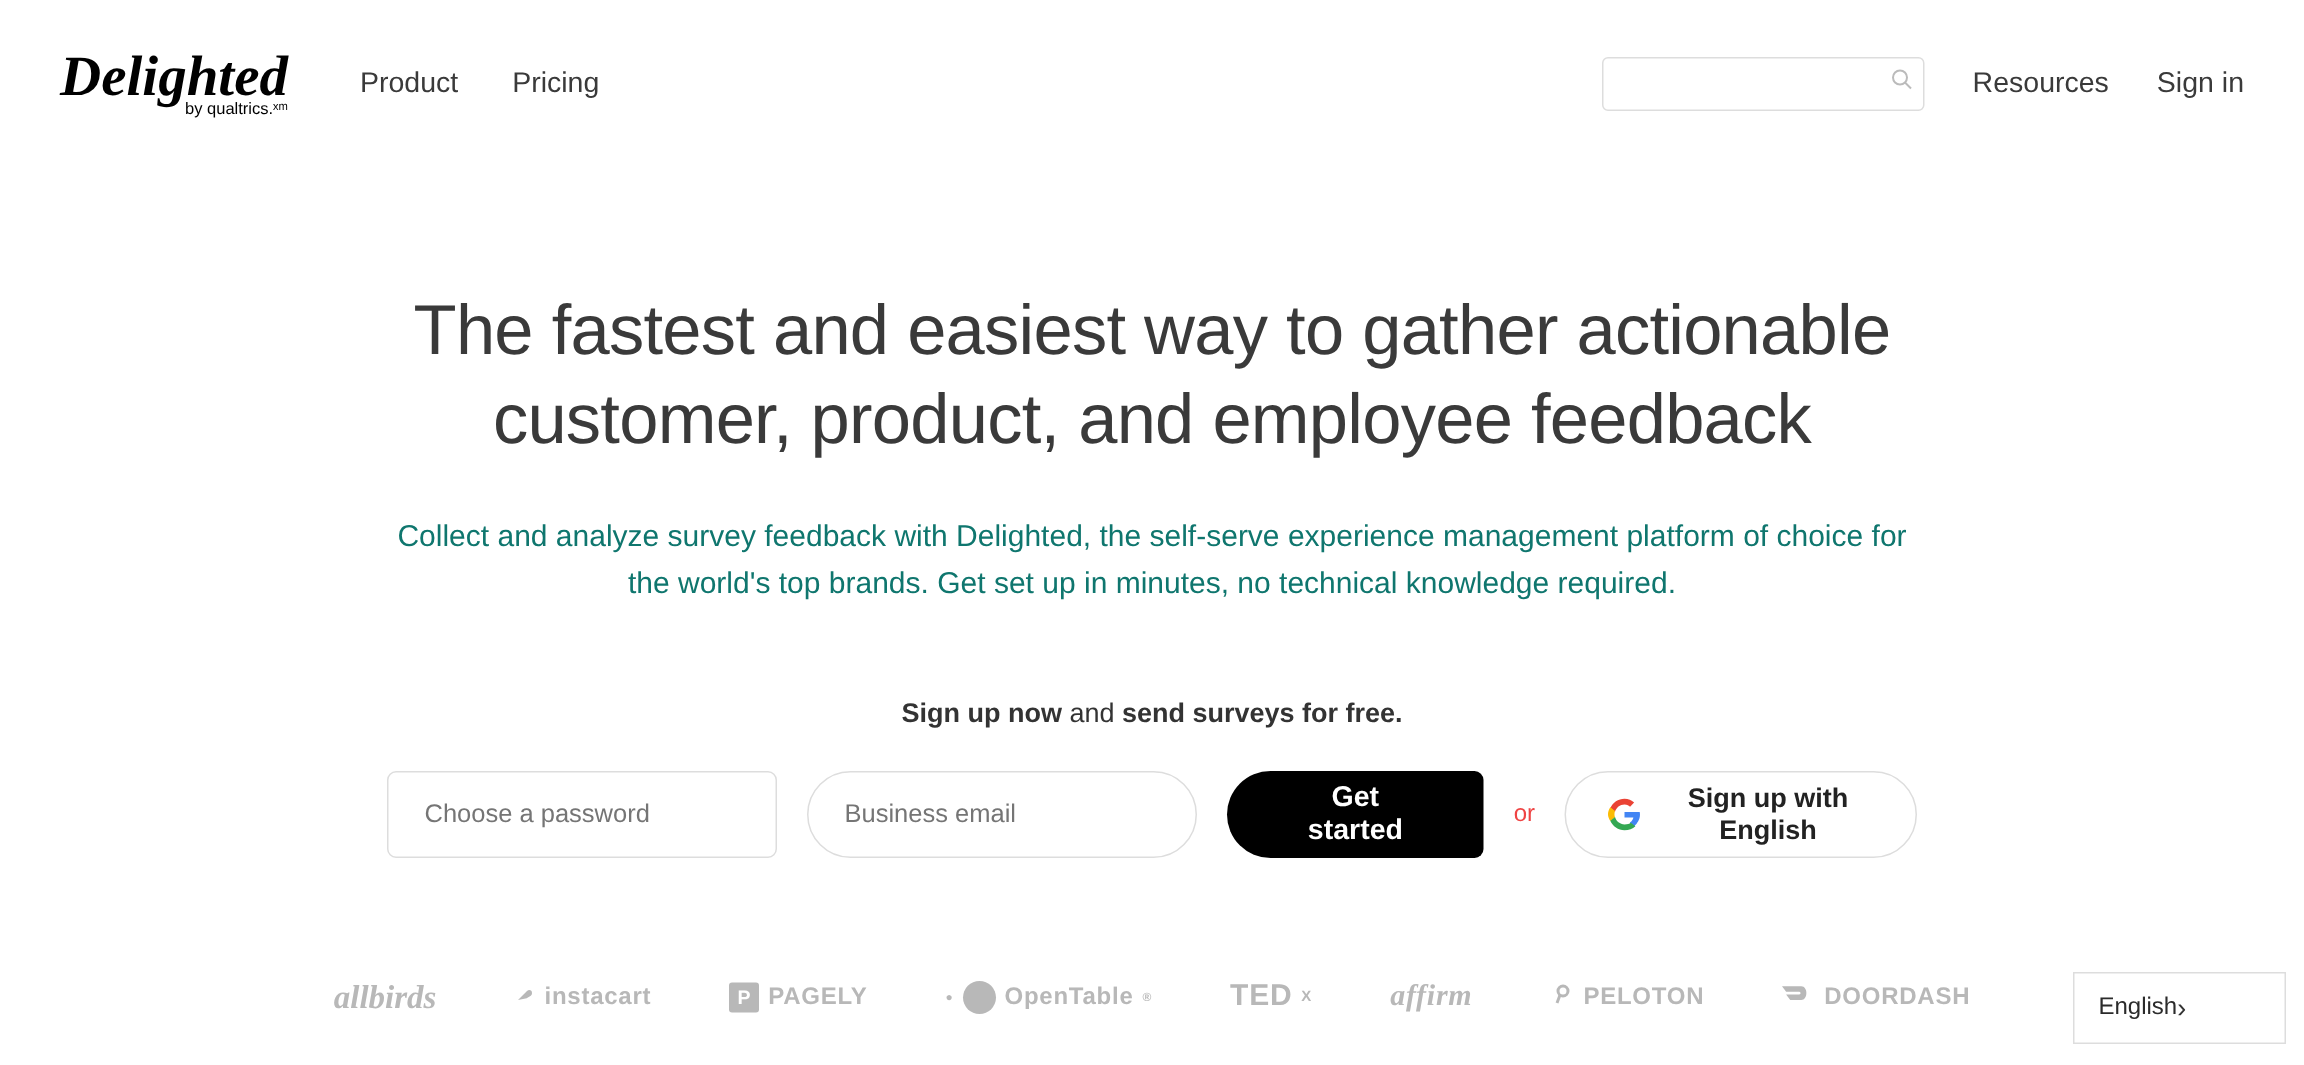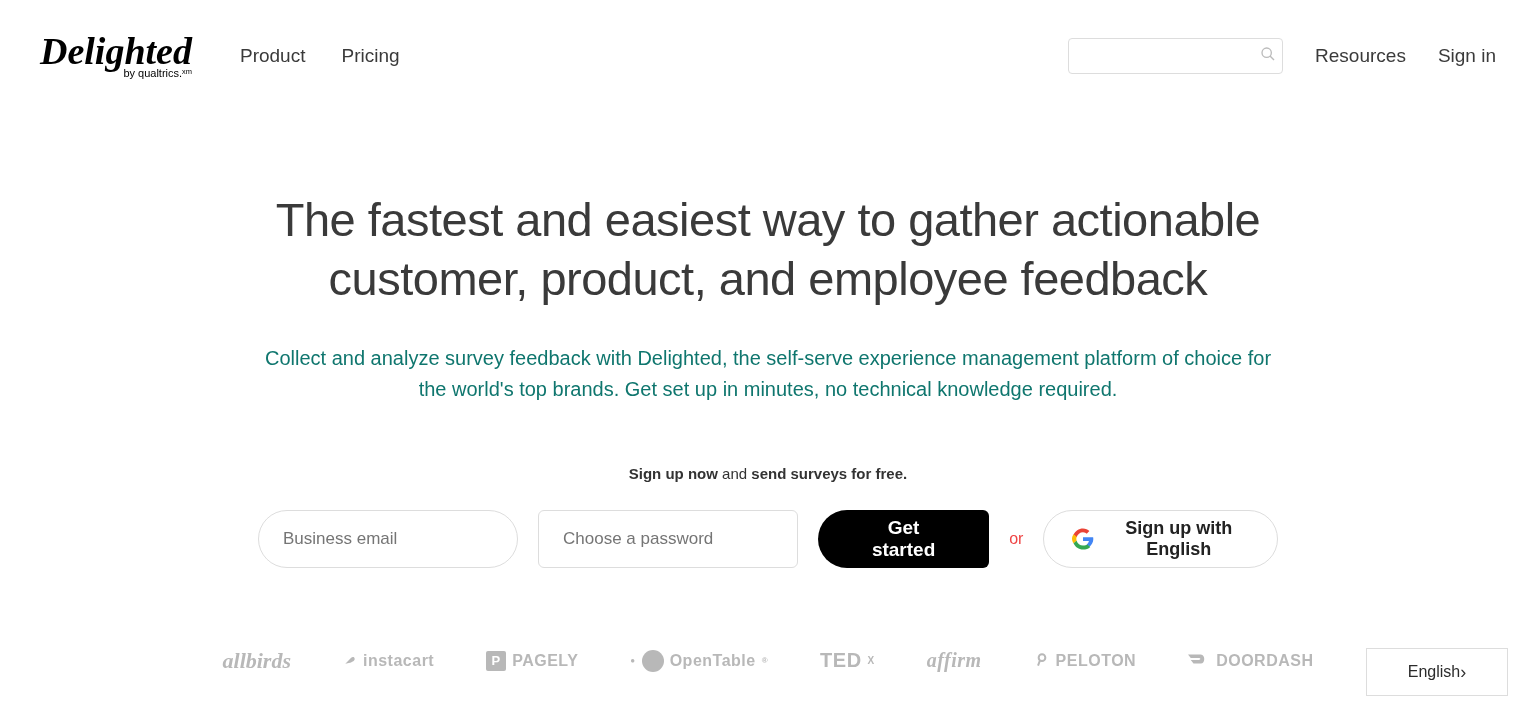--- a/index.html
+++ b/index.html
@@ -90,21 +90,21 @@
 }
 .hero-subtitle {
   font-size: 20px;
   color: #0f766e;
   margin-top: 34px;
   line-height: 1.55;
 }
 
 
 .signup-cta {
-  font-size: 15px;
+  font-size: 18px;
   color: #333;
   margin-top: 60px;
 }
 .signup-cta .bold { font-weight: 700; }
 .signup-form {
   display: flex;
   justify-content: center;
   align-items: center;
   gap: 20px;
   margin-top: 28px;
@@ -178,28 +178,28 @@
 }
 .brand .circle {
   width: 22px; height: 22px; border-radius: 50%; background: #b8b8b8;
 }
 .brand .super { font-size: 10px; vertical-align: super; }
 
 
 .lang-picker {
   position: absolute;
   bottom: 14px;
-  right: 28px;
+  right: 12px;
   width: 142px;
   height: 48px;
   border: 1px solid #ddd;
   background: #fff;
   display: flex;
   align-items: center;
-  justify-content: center;
+  justify-content: flex-start;
   padding: 0 16px;
   font-size: 16px;
   cursor: pointer;
 }
 .chevron { font-size: 18px; color: #333; }
 </style>
 </head>
 <body>
 
 <header class="header">
@@ -228,22 +228,22 @@
 
 <section class="hero">
   <h1 class="hero-title">The fastest and easiest way to gather actionable customer, product, and employee feedback</h1>
   <p class="hero-subtitle">Collect and analyze survey feedback with Delighted, the self-serve experience management platform of choice for the world's top brands. Get set up in minutes, no technical knowledge required.</p>
 
   <p class="signup-cta">
     <span class="bold">Sign up now</span><span> and </span><span class="bold">send surveys for free.</span>
   </p>
 
   <div class="signup-form">
+    <input class="text-input rect" type="password" placeholder="Choose a password" style="">
     <input class="text-input" type="email" placeholder="Business email" style="">
-    <input class="text-input rect" type="password" placeholder="Choose a password" style="">
     <button class="btn-primary">Get started</button>
     <span class="or-text">or</span>
     <button class="btn-google">
       <span class="g-icon">
         <svg viewBox="0 0 48 48" width="22" height="22">
           <path fill="#EA4335" d="M24 9.5c3.9 0 6.6 1.7 8.1 3.1l5.9-5.9C34.4 3.1 29.7 1 24 1 14.8 1 6.9 6.6 3.3 14.7l6.9 5.4C11.9 14 17.4 9.5 24 9.5z"></path>
           <path fill="#4285F4" d="M46.5 24.5c0-1.6-.1-2.8-.4-4.1H24v7.8h12.9c-.3 2.2-1.8 5.4-5.2 7.6l6.7 5.2c4-3.7 8.1-9.7 8.1-16.5z"></path>
           <path fill="#FBBC05" d="M10.2 28.1c-.5-1.4-.8-2.9-.8-4.6s.3-3.2.8-4.6l-6.9-5.4C1.2 17 0 20.4 0 23.5s1.2 6.5 3.3 10l6.9-5.4z"></path>
           <path fill="#34A853" d="M24 47c6.5 0 11.9-2.1 15.9-5.8l-6.7-5.2c-2 1.4-4.8 2.4-9.2 2.4-6.6 0-12.1-4.5-13.8-10.6l-6.9 5.4C6.9 41.4 14.8 47 24 47z"></path>
         </svg>

